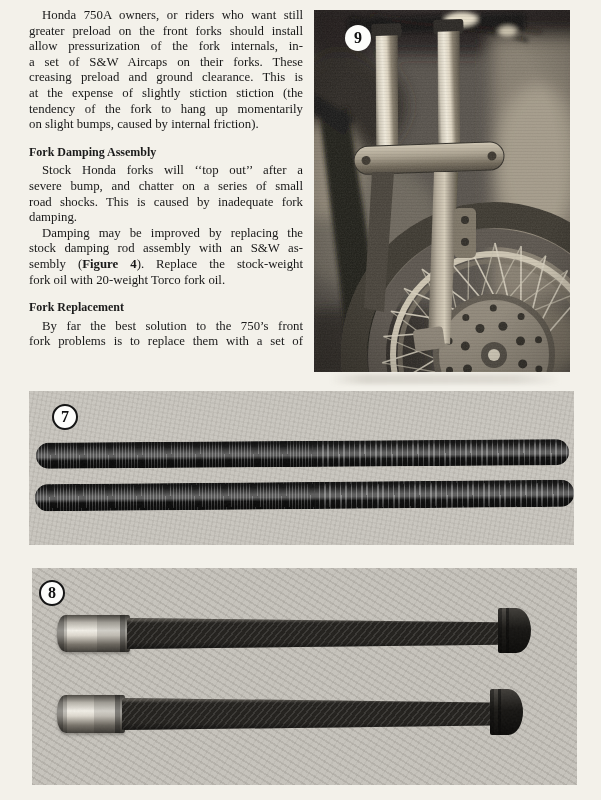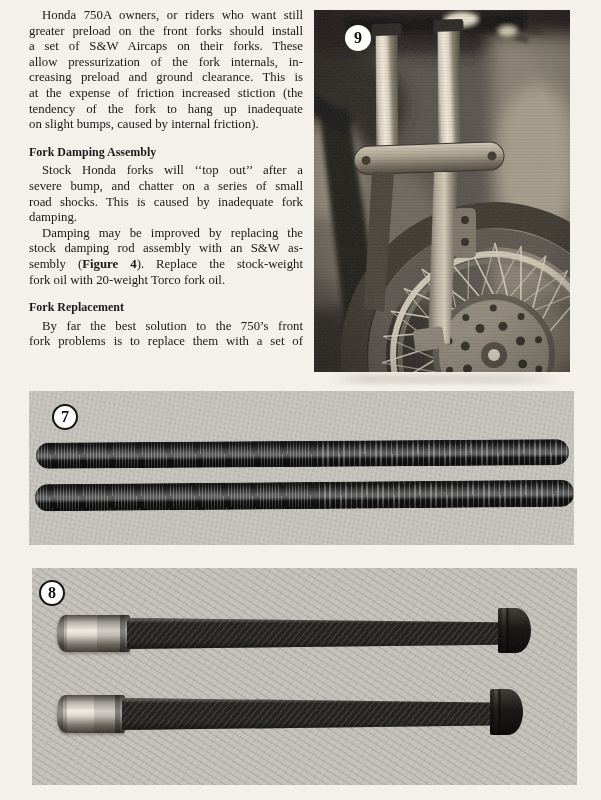--- a/index.html
+++ b/index.html
@@ -110,25 +110,25 @@
 </style>
 </head>
 <body>
 
 <div class="page">
 
   <div class="text-col" id="article">
       <div class="para">
         <div class="tline indent">Honda 750A owners, or riders who want still</div>
         <div class="tline">greater preload on the front forks should install</div>
+        <div class="tline">allow pressurization of the fork internals, in-</div>
         <div class="tline">a set of S&amp;W Aircaps on their forks. These</div>
-        <div class="tline">allow pressurization of the fork internals, in-</div>
         <div class="tline">creasing preload and ground clearance. This is</div>
-        <div class="tline">at the expense of friction increased stiction (the</div>
-        <div class="tline">tendency of the fork to hang up inadequate</div>
+        <div class="tline">at the expense of slightly stiction stiction (the</div>
+        <div class="tline">tendency of the fork to hang up momentarily</div>
         <div class="tline lastline">on slight bumps, caused by internal friction).</div>
       </div>
       <div class="heading">Fork Damping Assembly</div>
       <div class="para">
         <div class="tline indent">Stock Honda forks will ‘‘top out’’ after a</div>
         <div class="tline">severe bump, and chatter on a series of small</div>
         <div class="tline">road shocks. This is caused by inadequate fork</div>
         <div class="tline lastline">damping.</div>
       </div>
       <div class="para">

